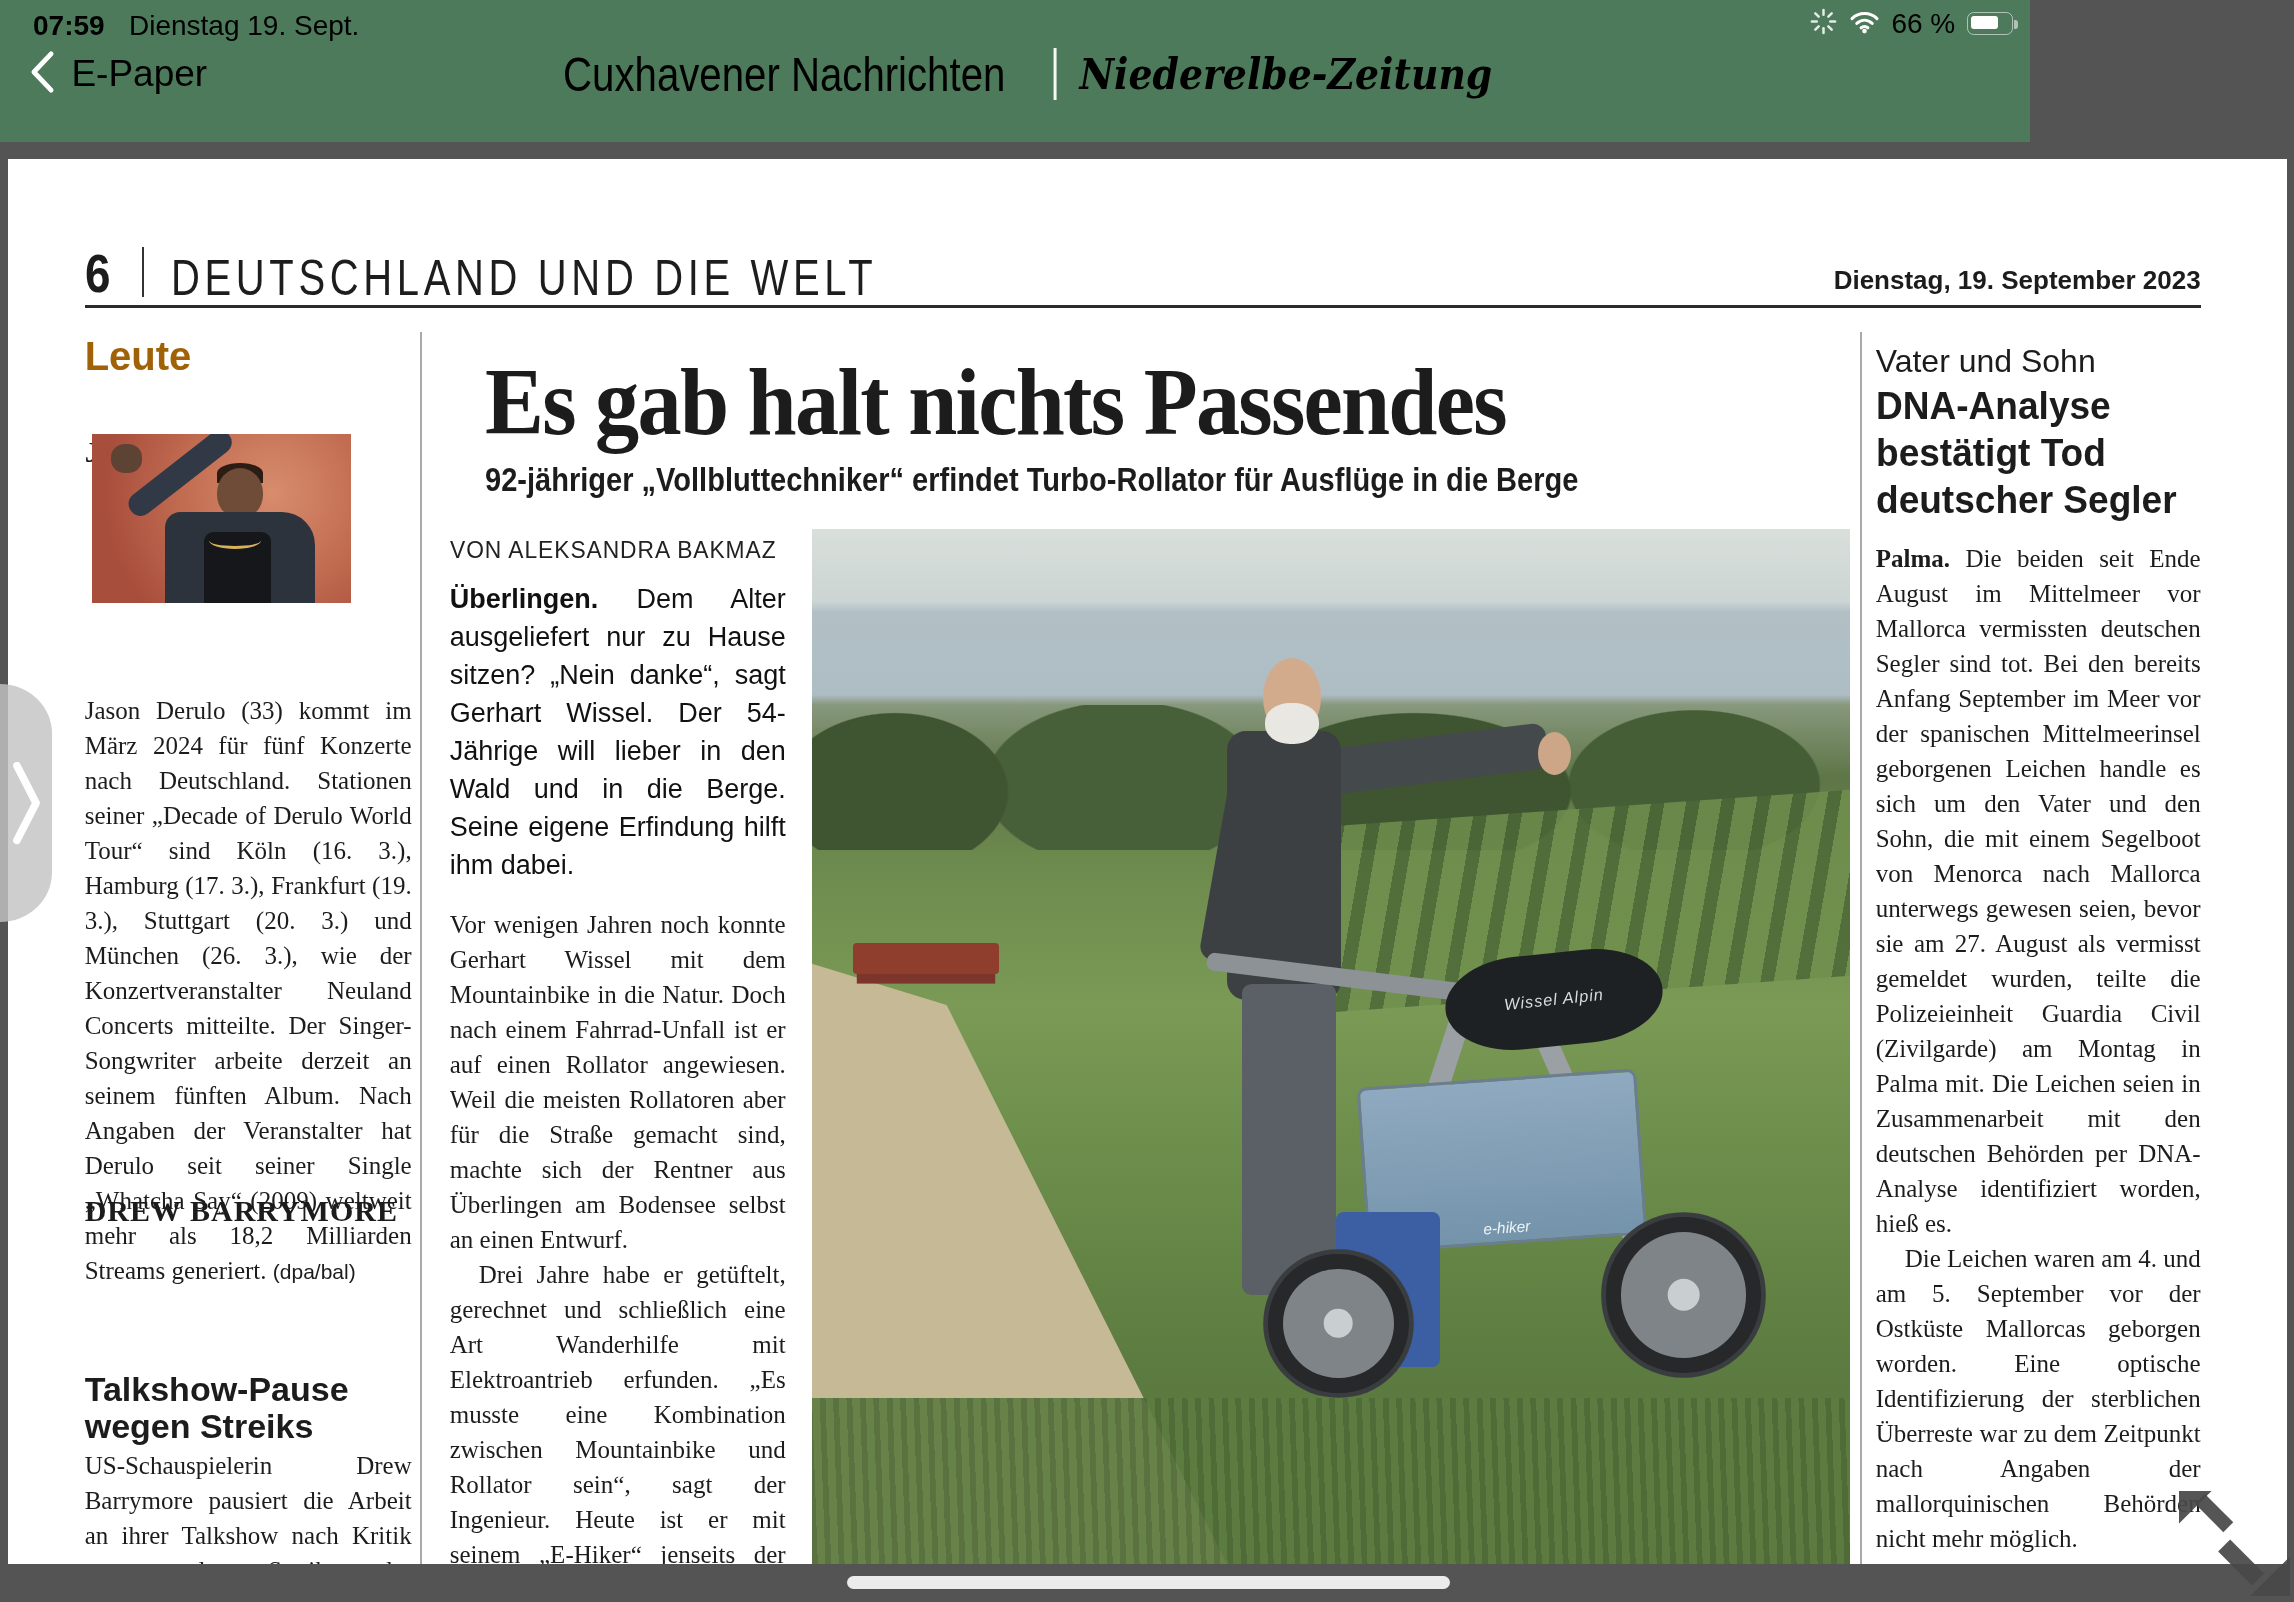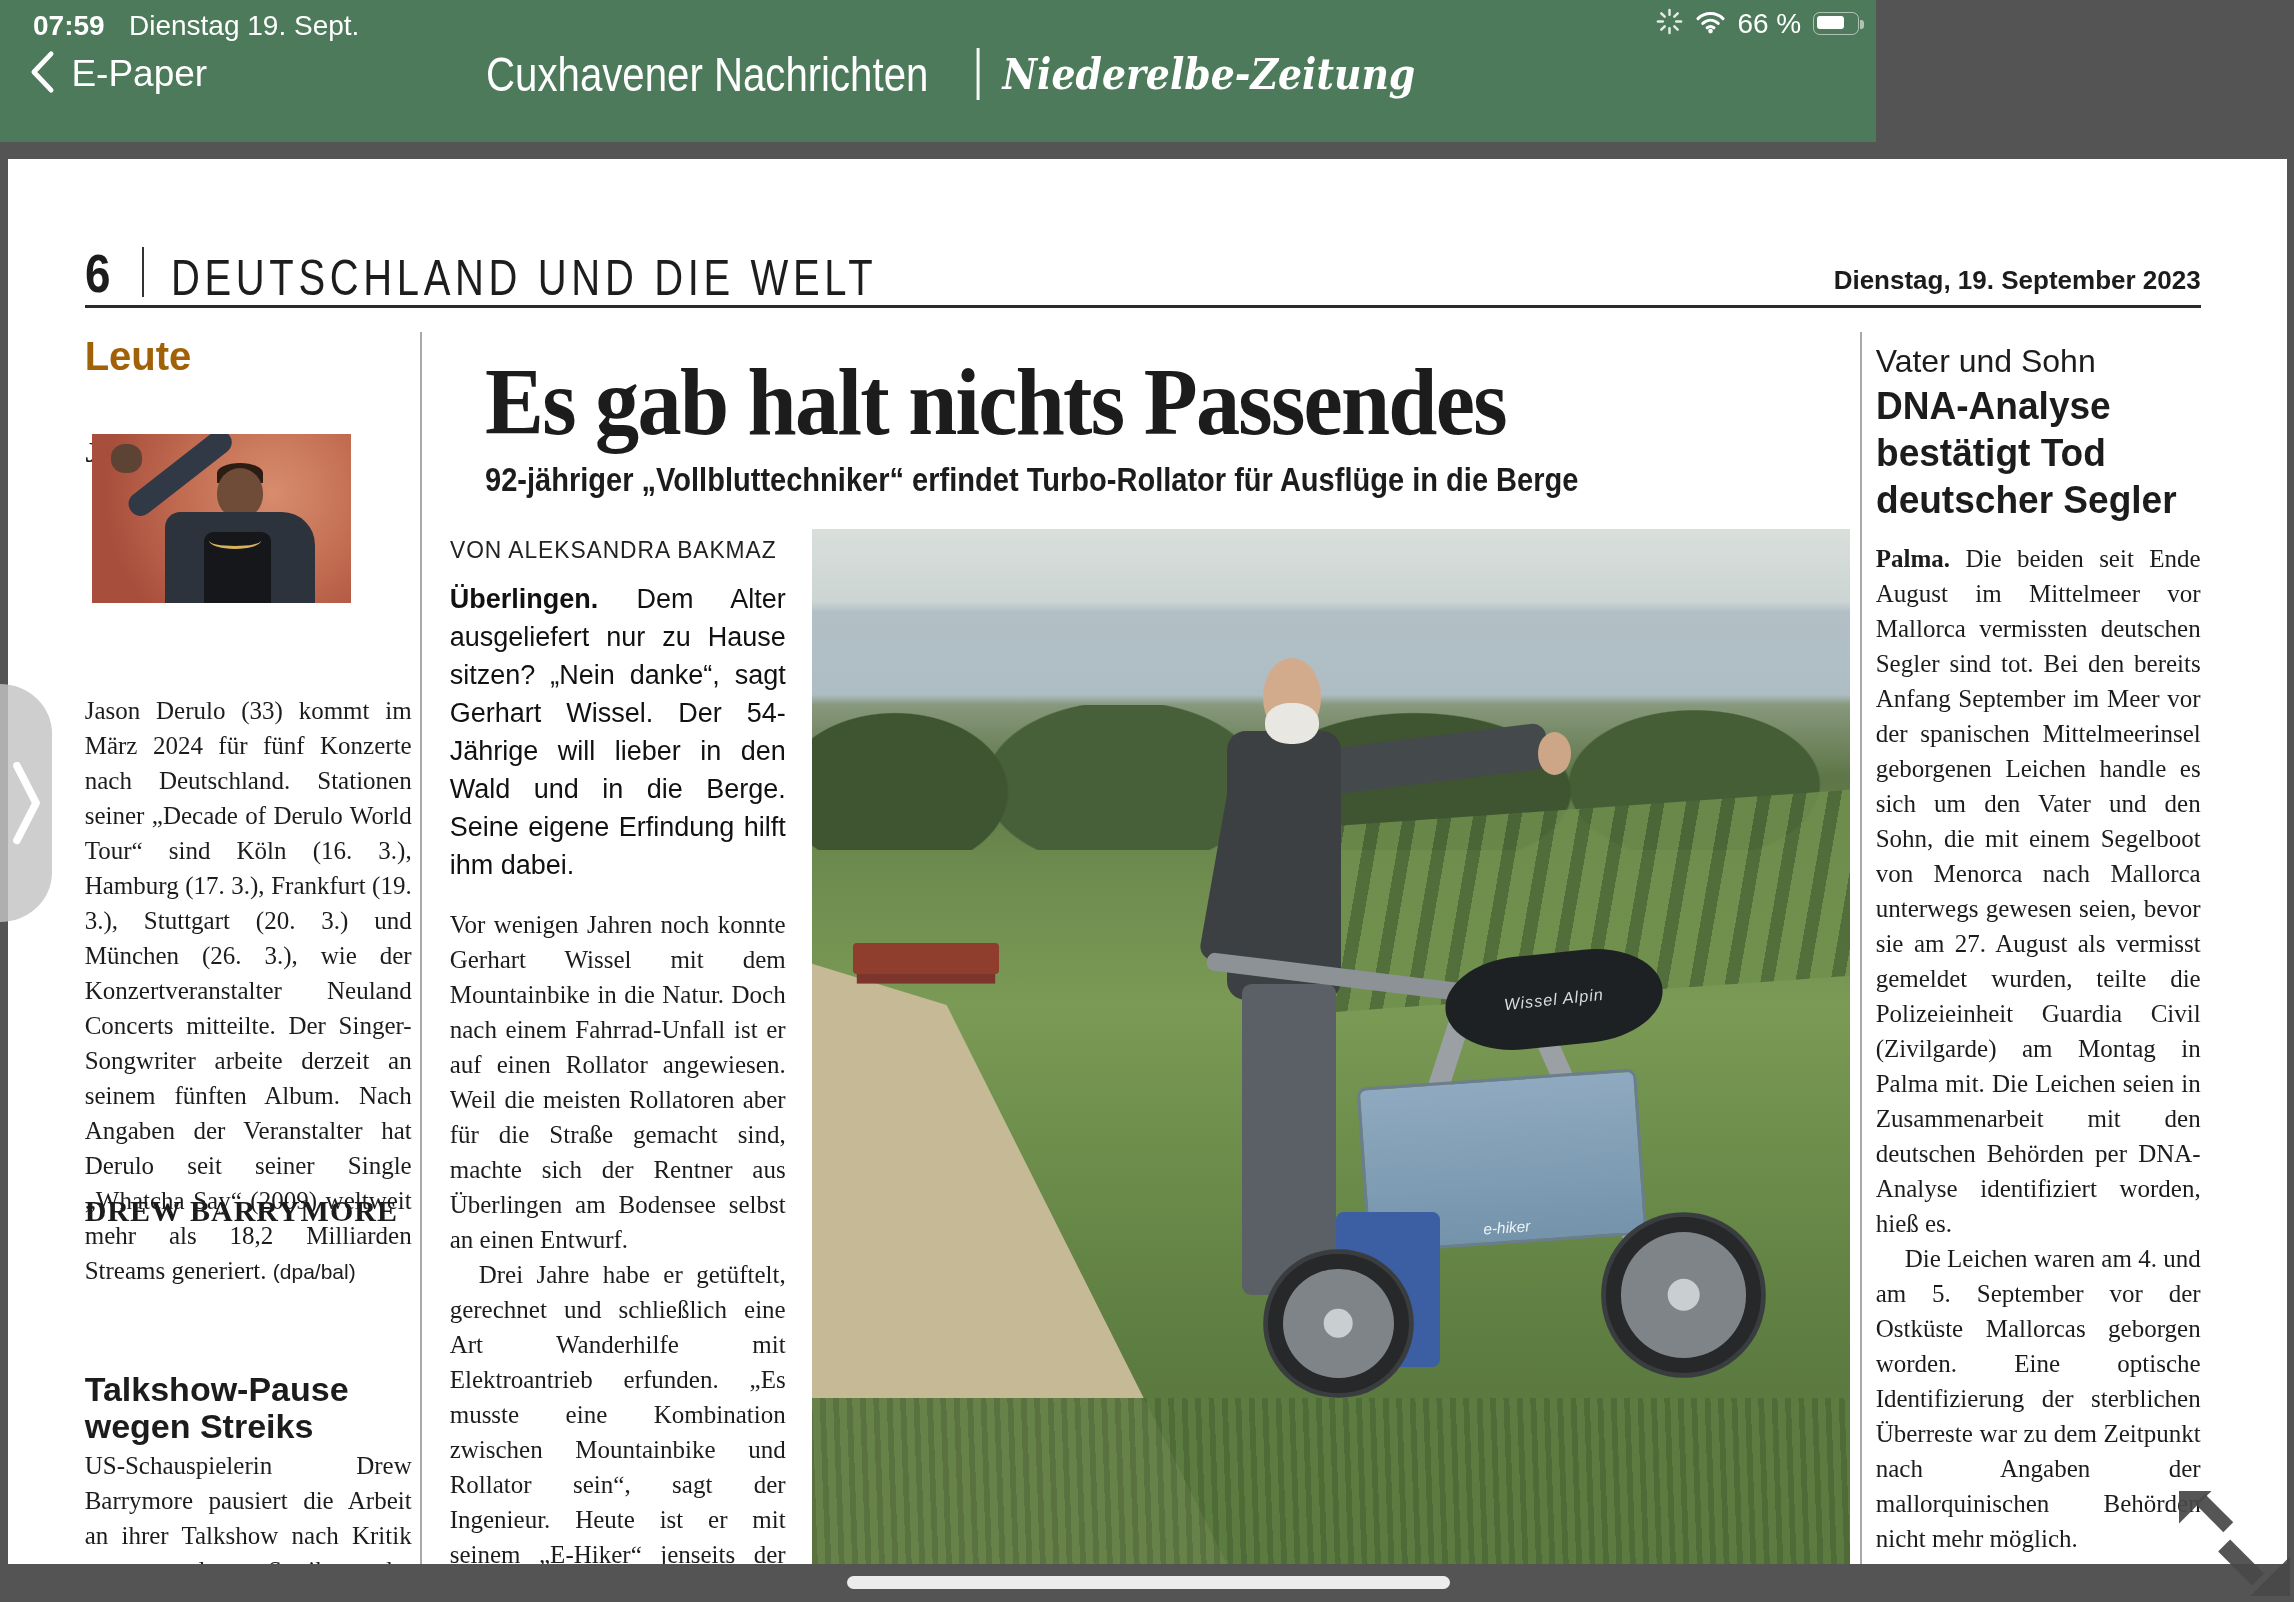--- a/index.html
+++ b/index.html
@@ -1,20 +1,20 @@
 <!DOCTYPE html>
 <html lang="de"><head>
 <meta charset="utf-8">
 <style>
   * { margin:0; padding:0; box-sizing:border-box; }
   body { font-family:"Liberation Sans", sans-serif; }
   .screen { position:relative; width:2294px; height:1602px; background:#545454; overflow:hidden; }
 
   
-  .app-header { position:absolute; left:0; top:0; width:1876px; height:142px; background:#4d7a5b; color:#ffffff; }
+  .app-header { position:absolute; left:0; top:0; width:2030px; height:142px; background:#4d7a5b; color:#000000; }
   .sb-time { position:absolute; left:33px; top:9.6px; font-size:28px; font-weight:700; }
   .sb-date { position:absolute; left:129px; top:9.6px; font-size:28px; font-weight:400; }
   .sb-right { position:absolute; right:17.3px; top:7.7px; display:flex; align-items:center; gap:11.5px; }
   .sb-batt-pct { font-size:28px; }
   .battery { position:relative; width:46px; height:23px; border:1.9px solid rgba(255,255,255,.55); border-radius:6.7px; }
   .battery .fill { position:absolute; left:2.9px; top:2.9px; height:13.4px; width:62%; background:#fff; border-radius:2.9px; }
   .battery .nub { position:absolute; right:-5.8px; top:6.7px; width:3.8px; height:9.6px; background:rgba(255,255,255,.55); border-radius:0 2.9px 2.9px 0; }
   .back-btn { position:absolute; left:29px; top:50px; display:flex; align-items:center; gap:15.4px; cursor:pointer; }
   .back-label { font-size:37px; font-weight:400; }
   .masthead { position:absolute; left:50%; top:46px; transform:translateX(-50%); display:flex; align-items:center; white-space:nowrap; }

